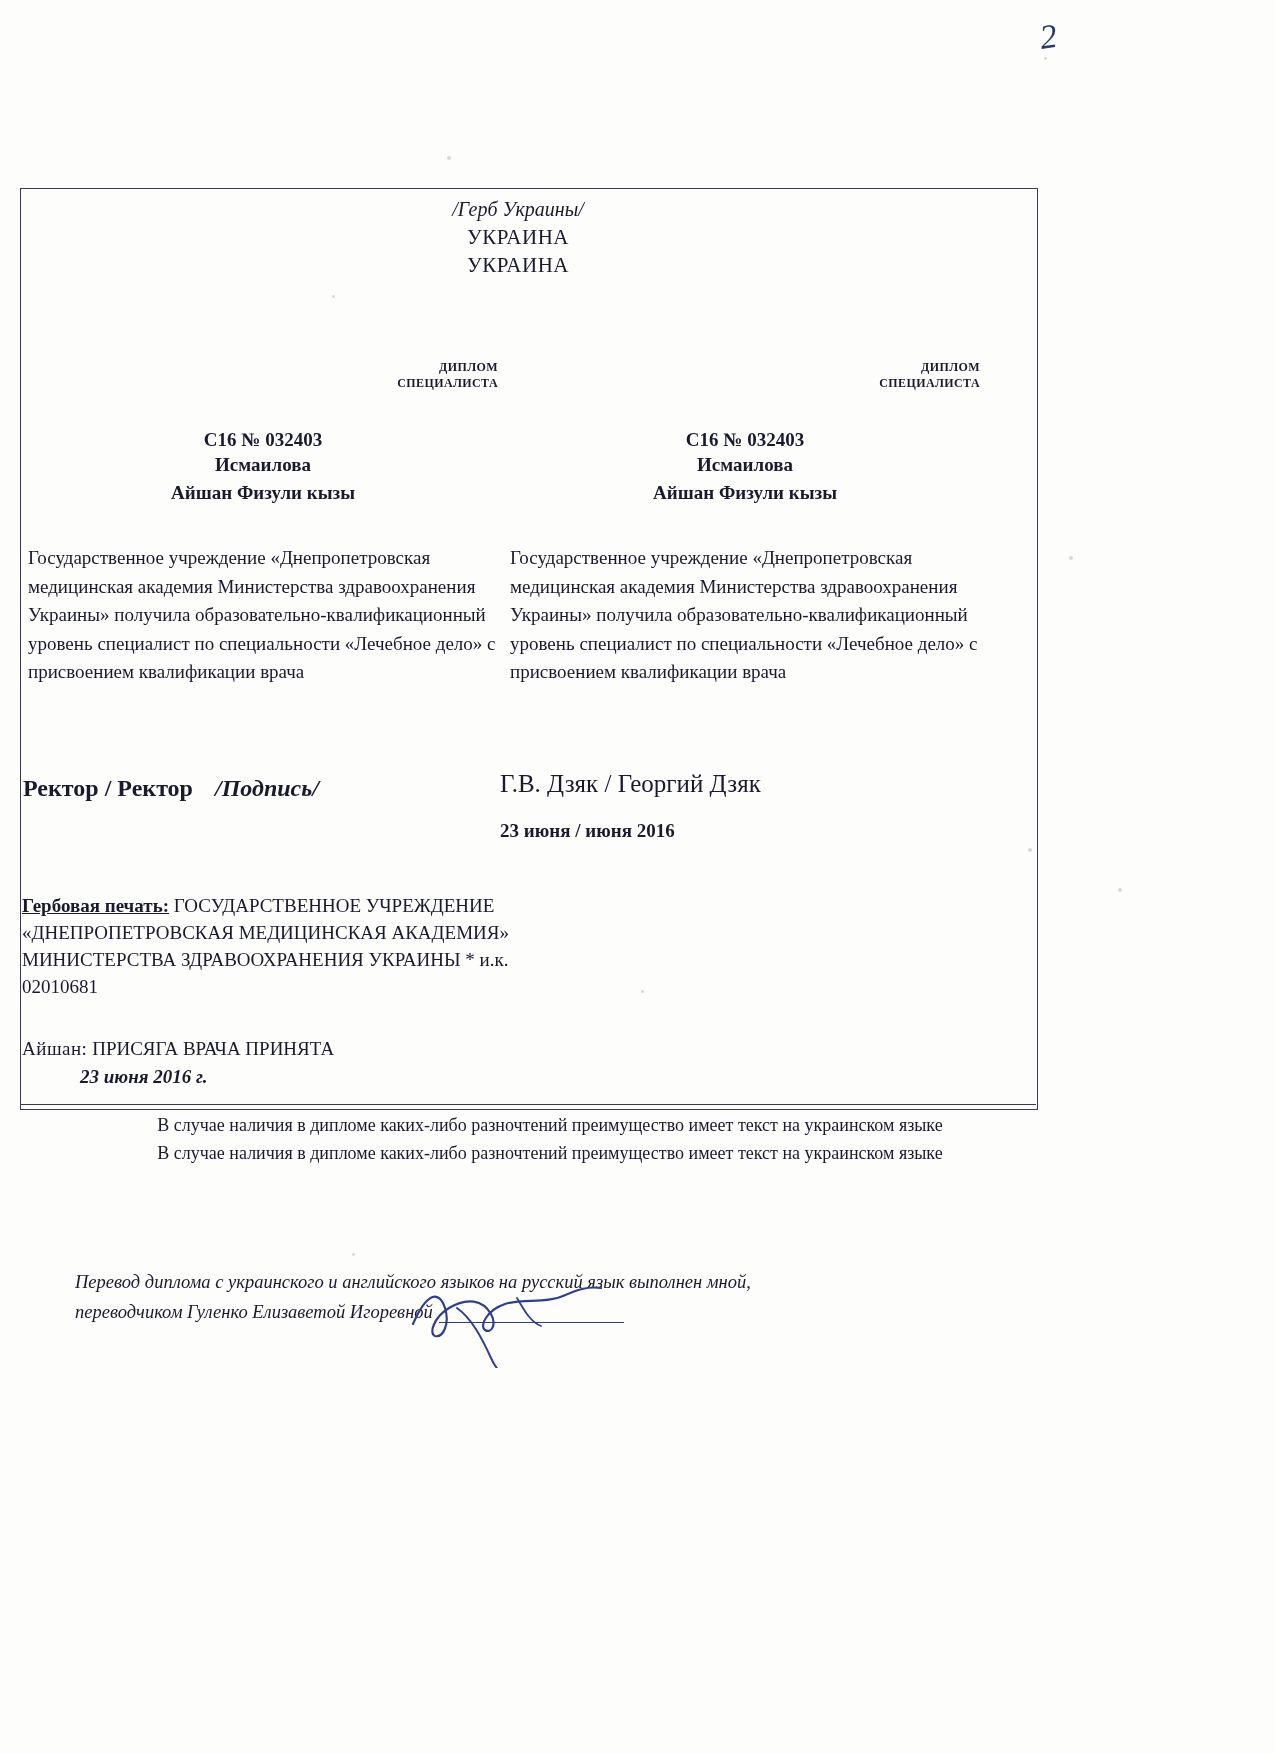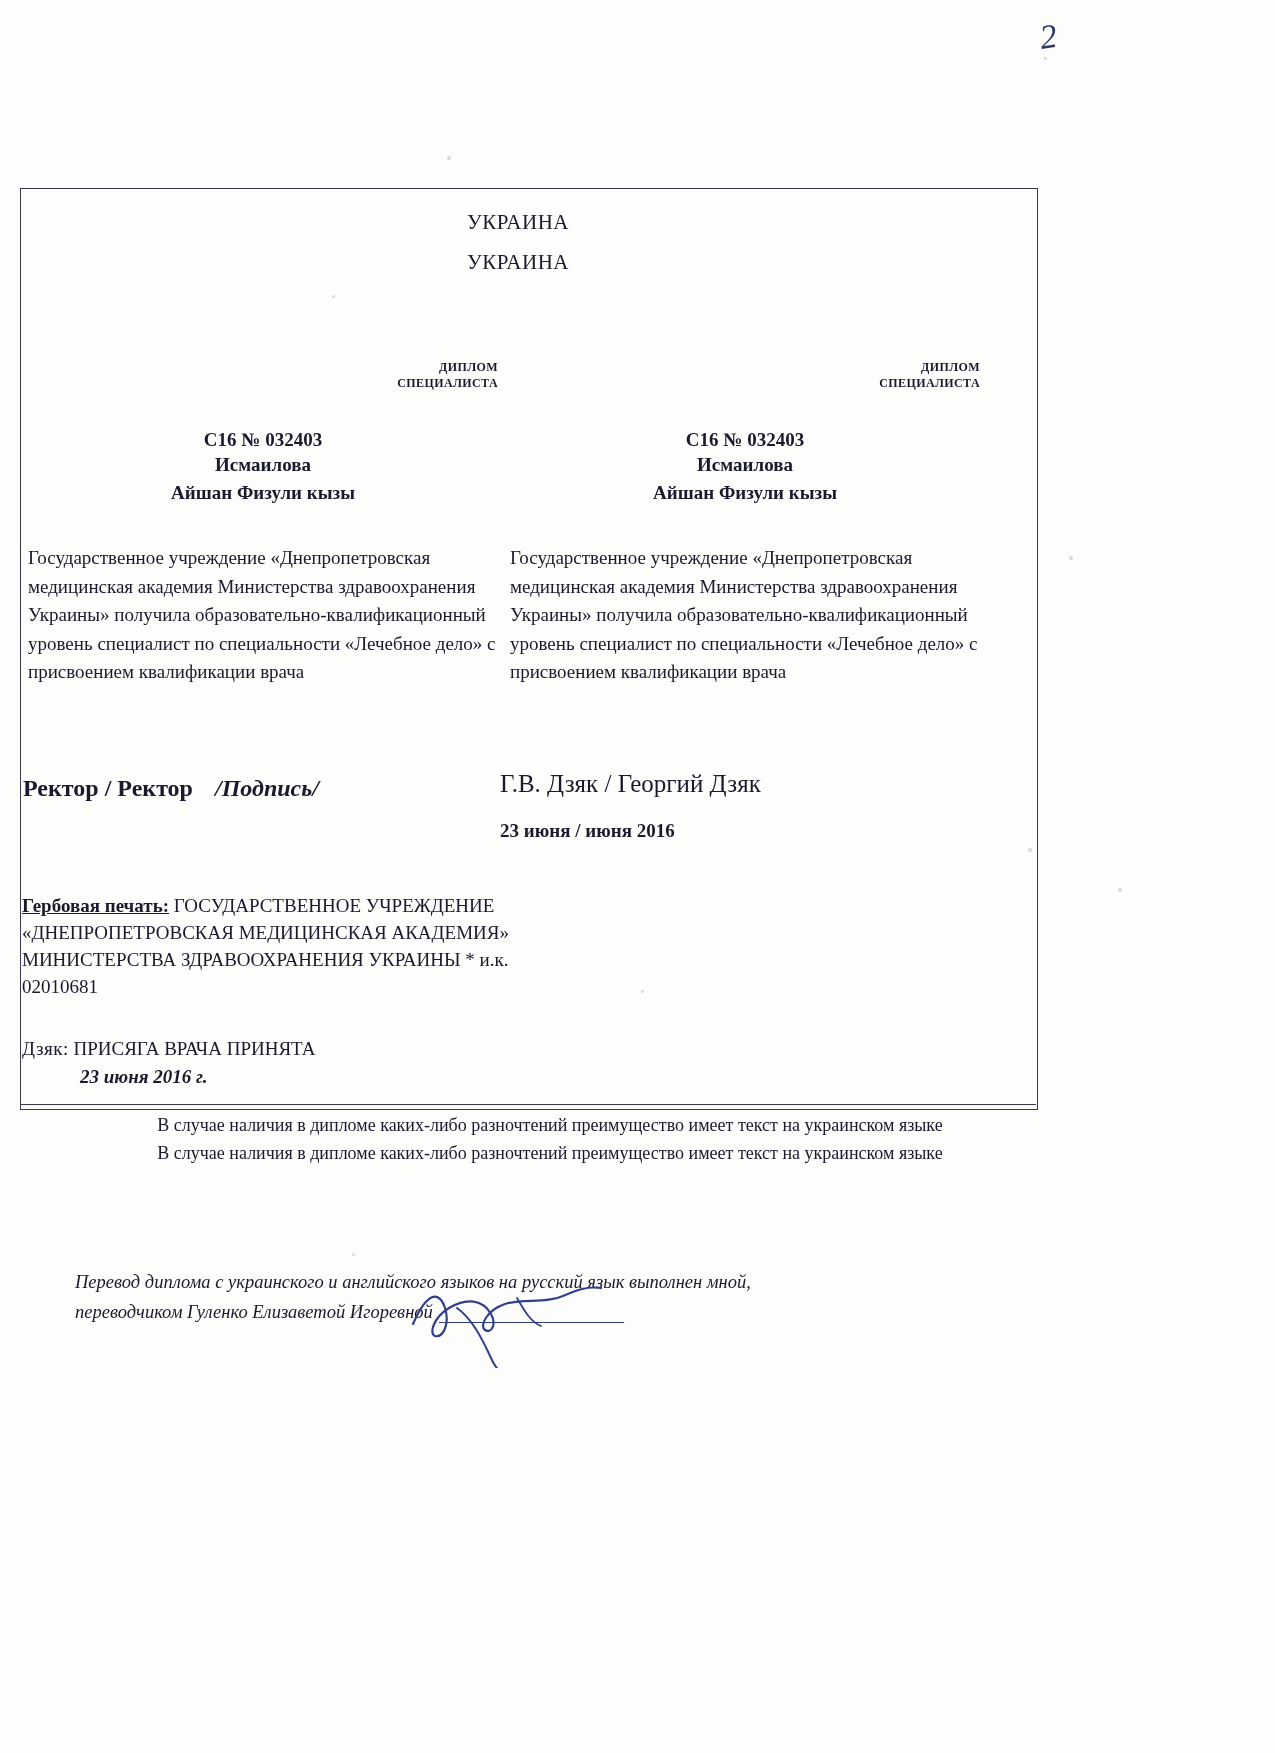--- a/index.html
+++ b/index.html
@@ -74,21 +74,20 @@
     text-align: center;
     line-height: 1.35;
   }
   .crest-block .it {
     font-style: italic;
     font-size: 20px;
   }
   .crest-block .country {
     font-size: 21px;
     letter-spacing: .5px;
-    margin-top: 12px;
   }
 
   .col {
     position: absolute;
     top: 360px;
     width: 470px;
   }
   .col-left { left: 28px; }
   .col-right { left: 510px; }
 
@@ -225,20 +224,21 @@
 <body>
 
 <div class="page">
 
   <div class="page-number">2</div>
 
 
   <div class="frame"></div>
 
   <div class="crest-block">
+    <div class="it">/Герб Украины/</div>
     <div class="country">УКРАИНА</div>
     <div class="country">УКРАИНА</div>
   </div>
 
   <div class="col col-left">
     <div class="title">
       <div>ДИПЛОМ</div>
       <div>СПЕЦИАЛИСТА</div>
     </div>
     <div class="serial">С16 № 032403</div>
@@ -269,21 +269,21 @@
 
   <div class="rector-right">Г.В. Дзяк / Георгий Дзяк</div>
   <div class="date-right">23 июня / июня 2016</div>
 
   <div class="seal-block">
     <span class="lead">Гербовая печать:</span>
     <span>ГОСУДАРСТВЕННОЕ УЧРЕЖДЕНИЕ «ДНЕПРОПЕТРОВСКАЯ МЕДИЦИНСКАЯ АКАДЕМИЯ» МИНИСТЕРСТВА ЗДРАВООХРАНЕНИЯ УКРАИНЫ * и.к. 02010681</span>
   </div>
 
   <div class="stamp-block">
-    <span class="lead">Дзяк:</span>
+    <span class="lead">Айшан:</span>
     <span>ПРИСЯГА ВРАЧА ПРИНЯТА</span>
     <span class="stamp-date">23 июня 2016 г.</span>
   </div>
 
   <div class="hrule"></div>
 
   <div class="footnotes">
     <div>В случае наличия в дипломе каких-либо разночтений преимущество имеет текст на украинском языке</div>
     <div>В случае наличия в дипломе каких-либо разночтений преимущество имеет текст на украинском языке</div>
   </div>

